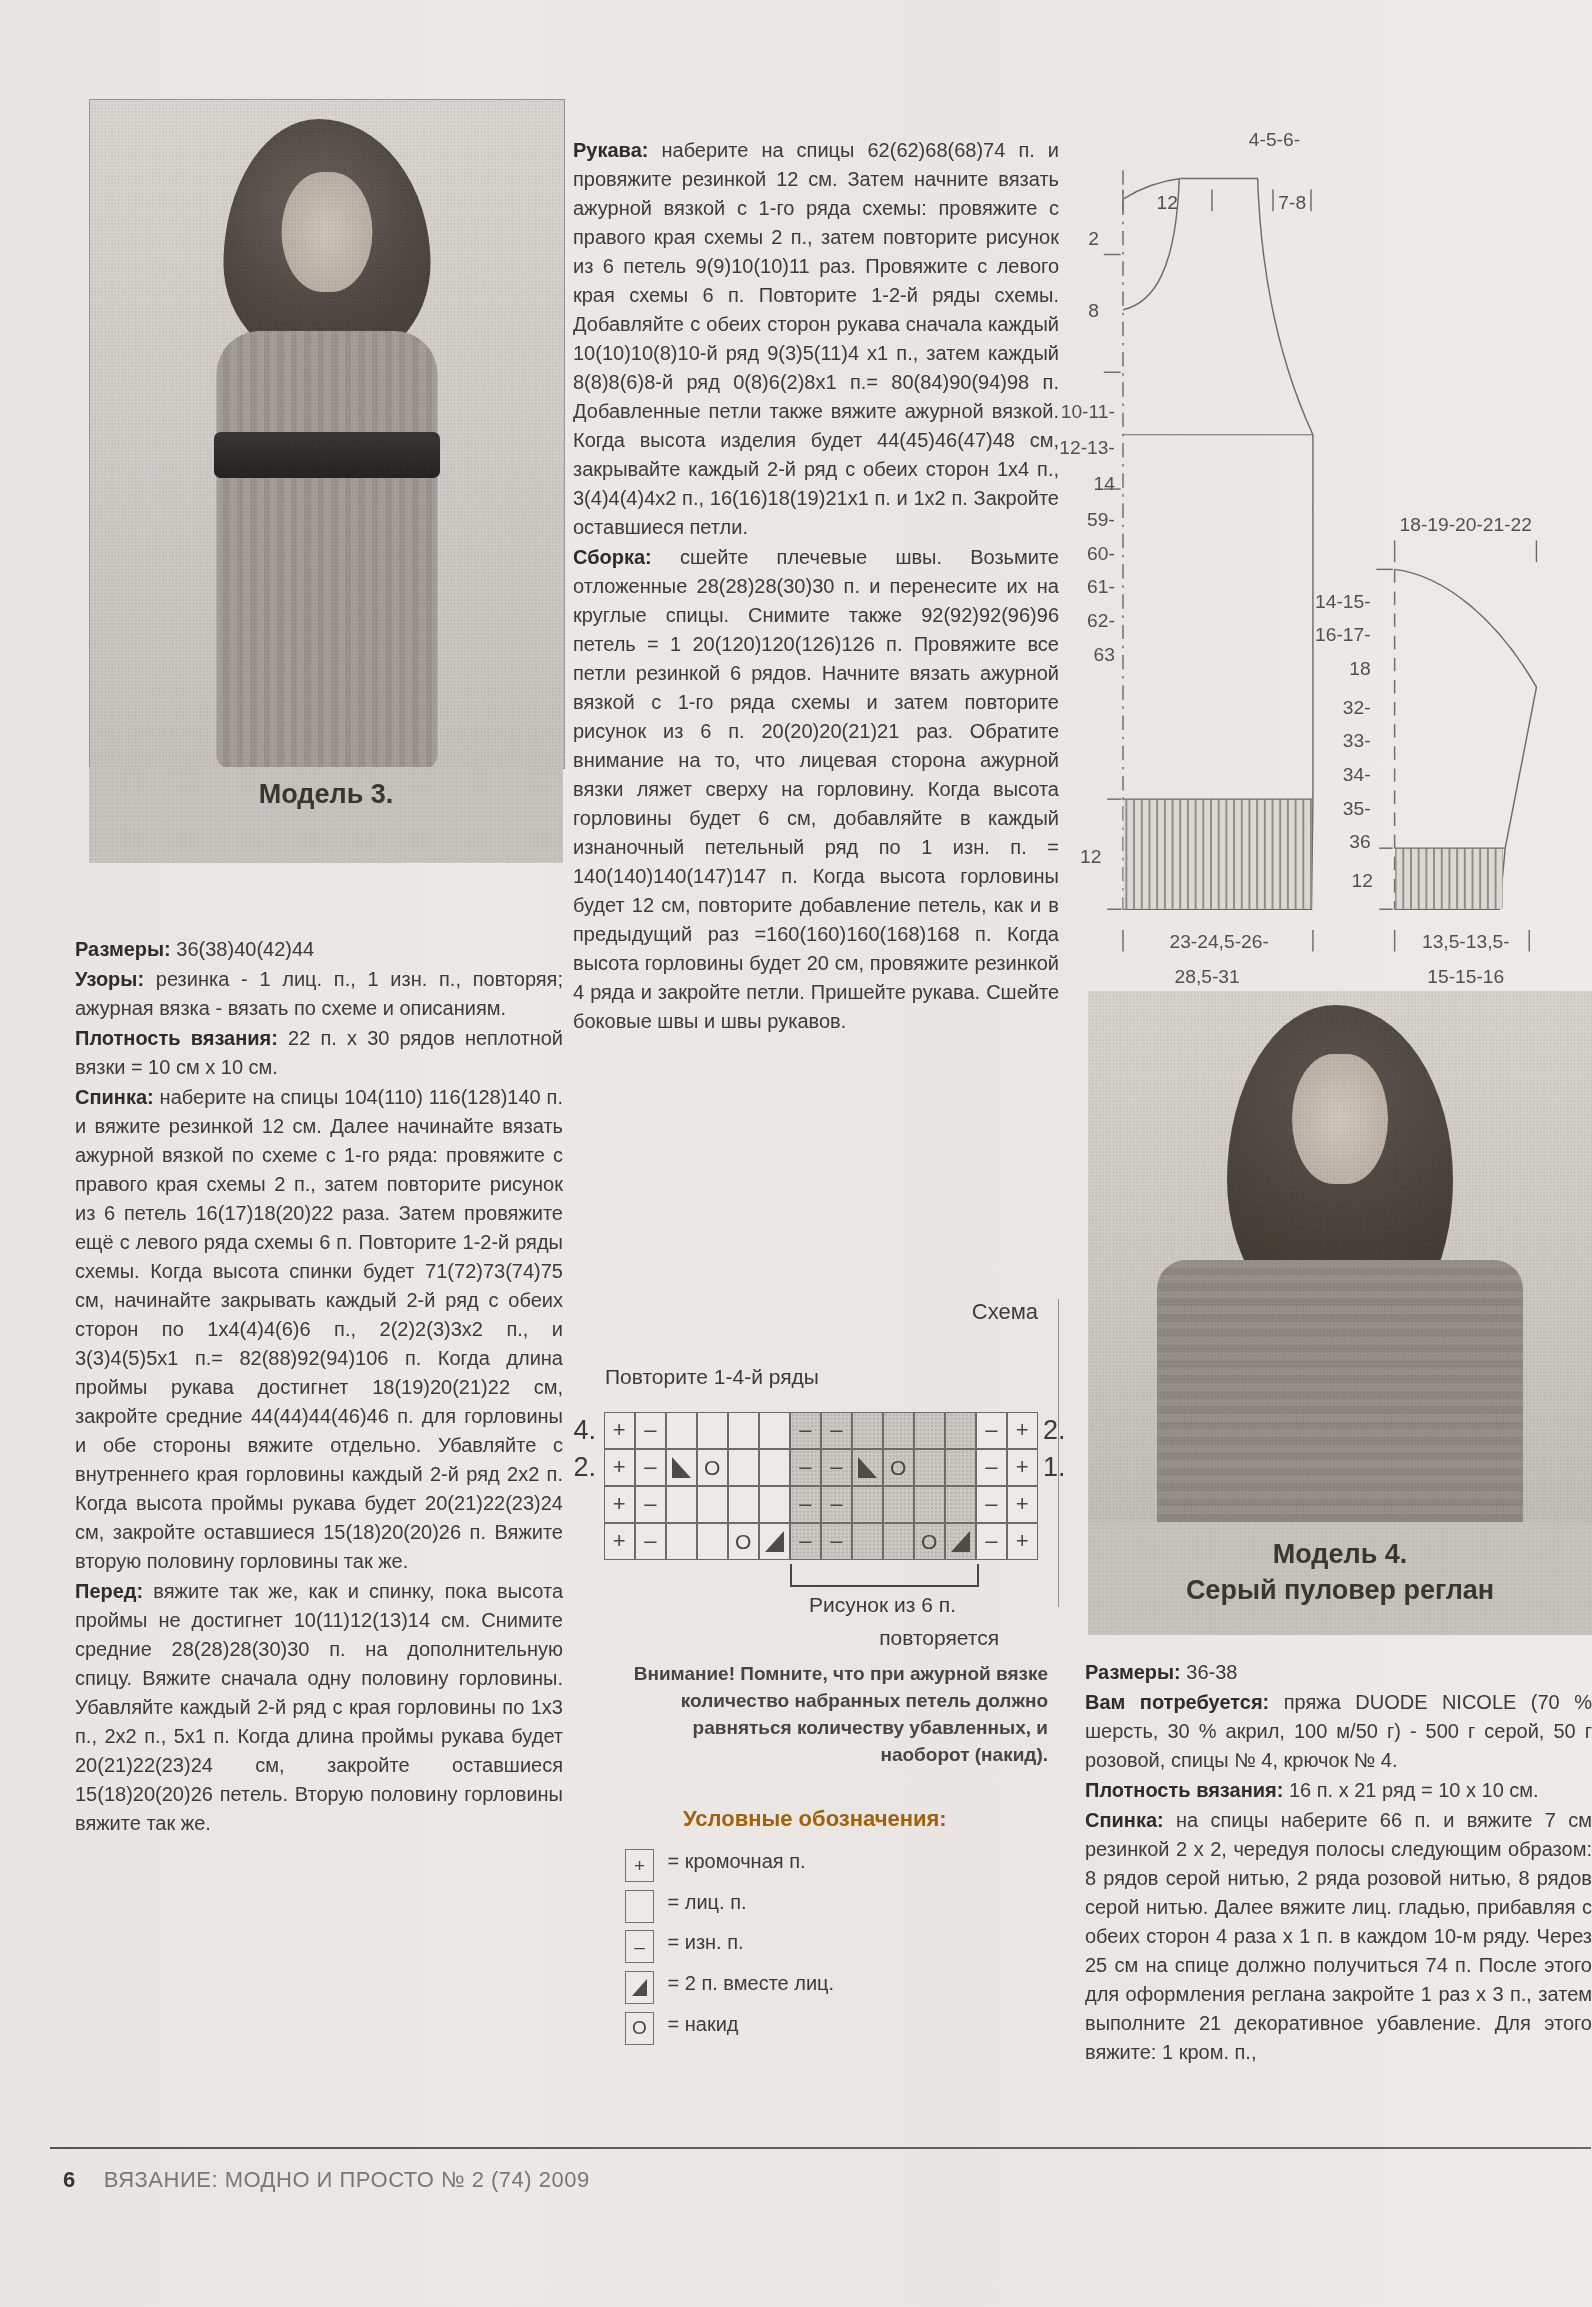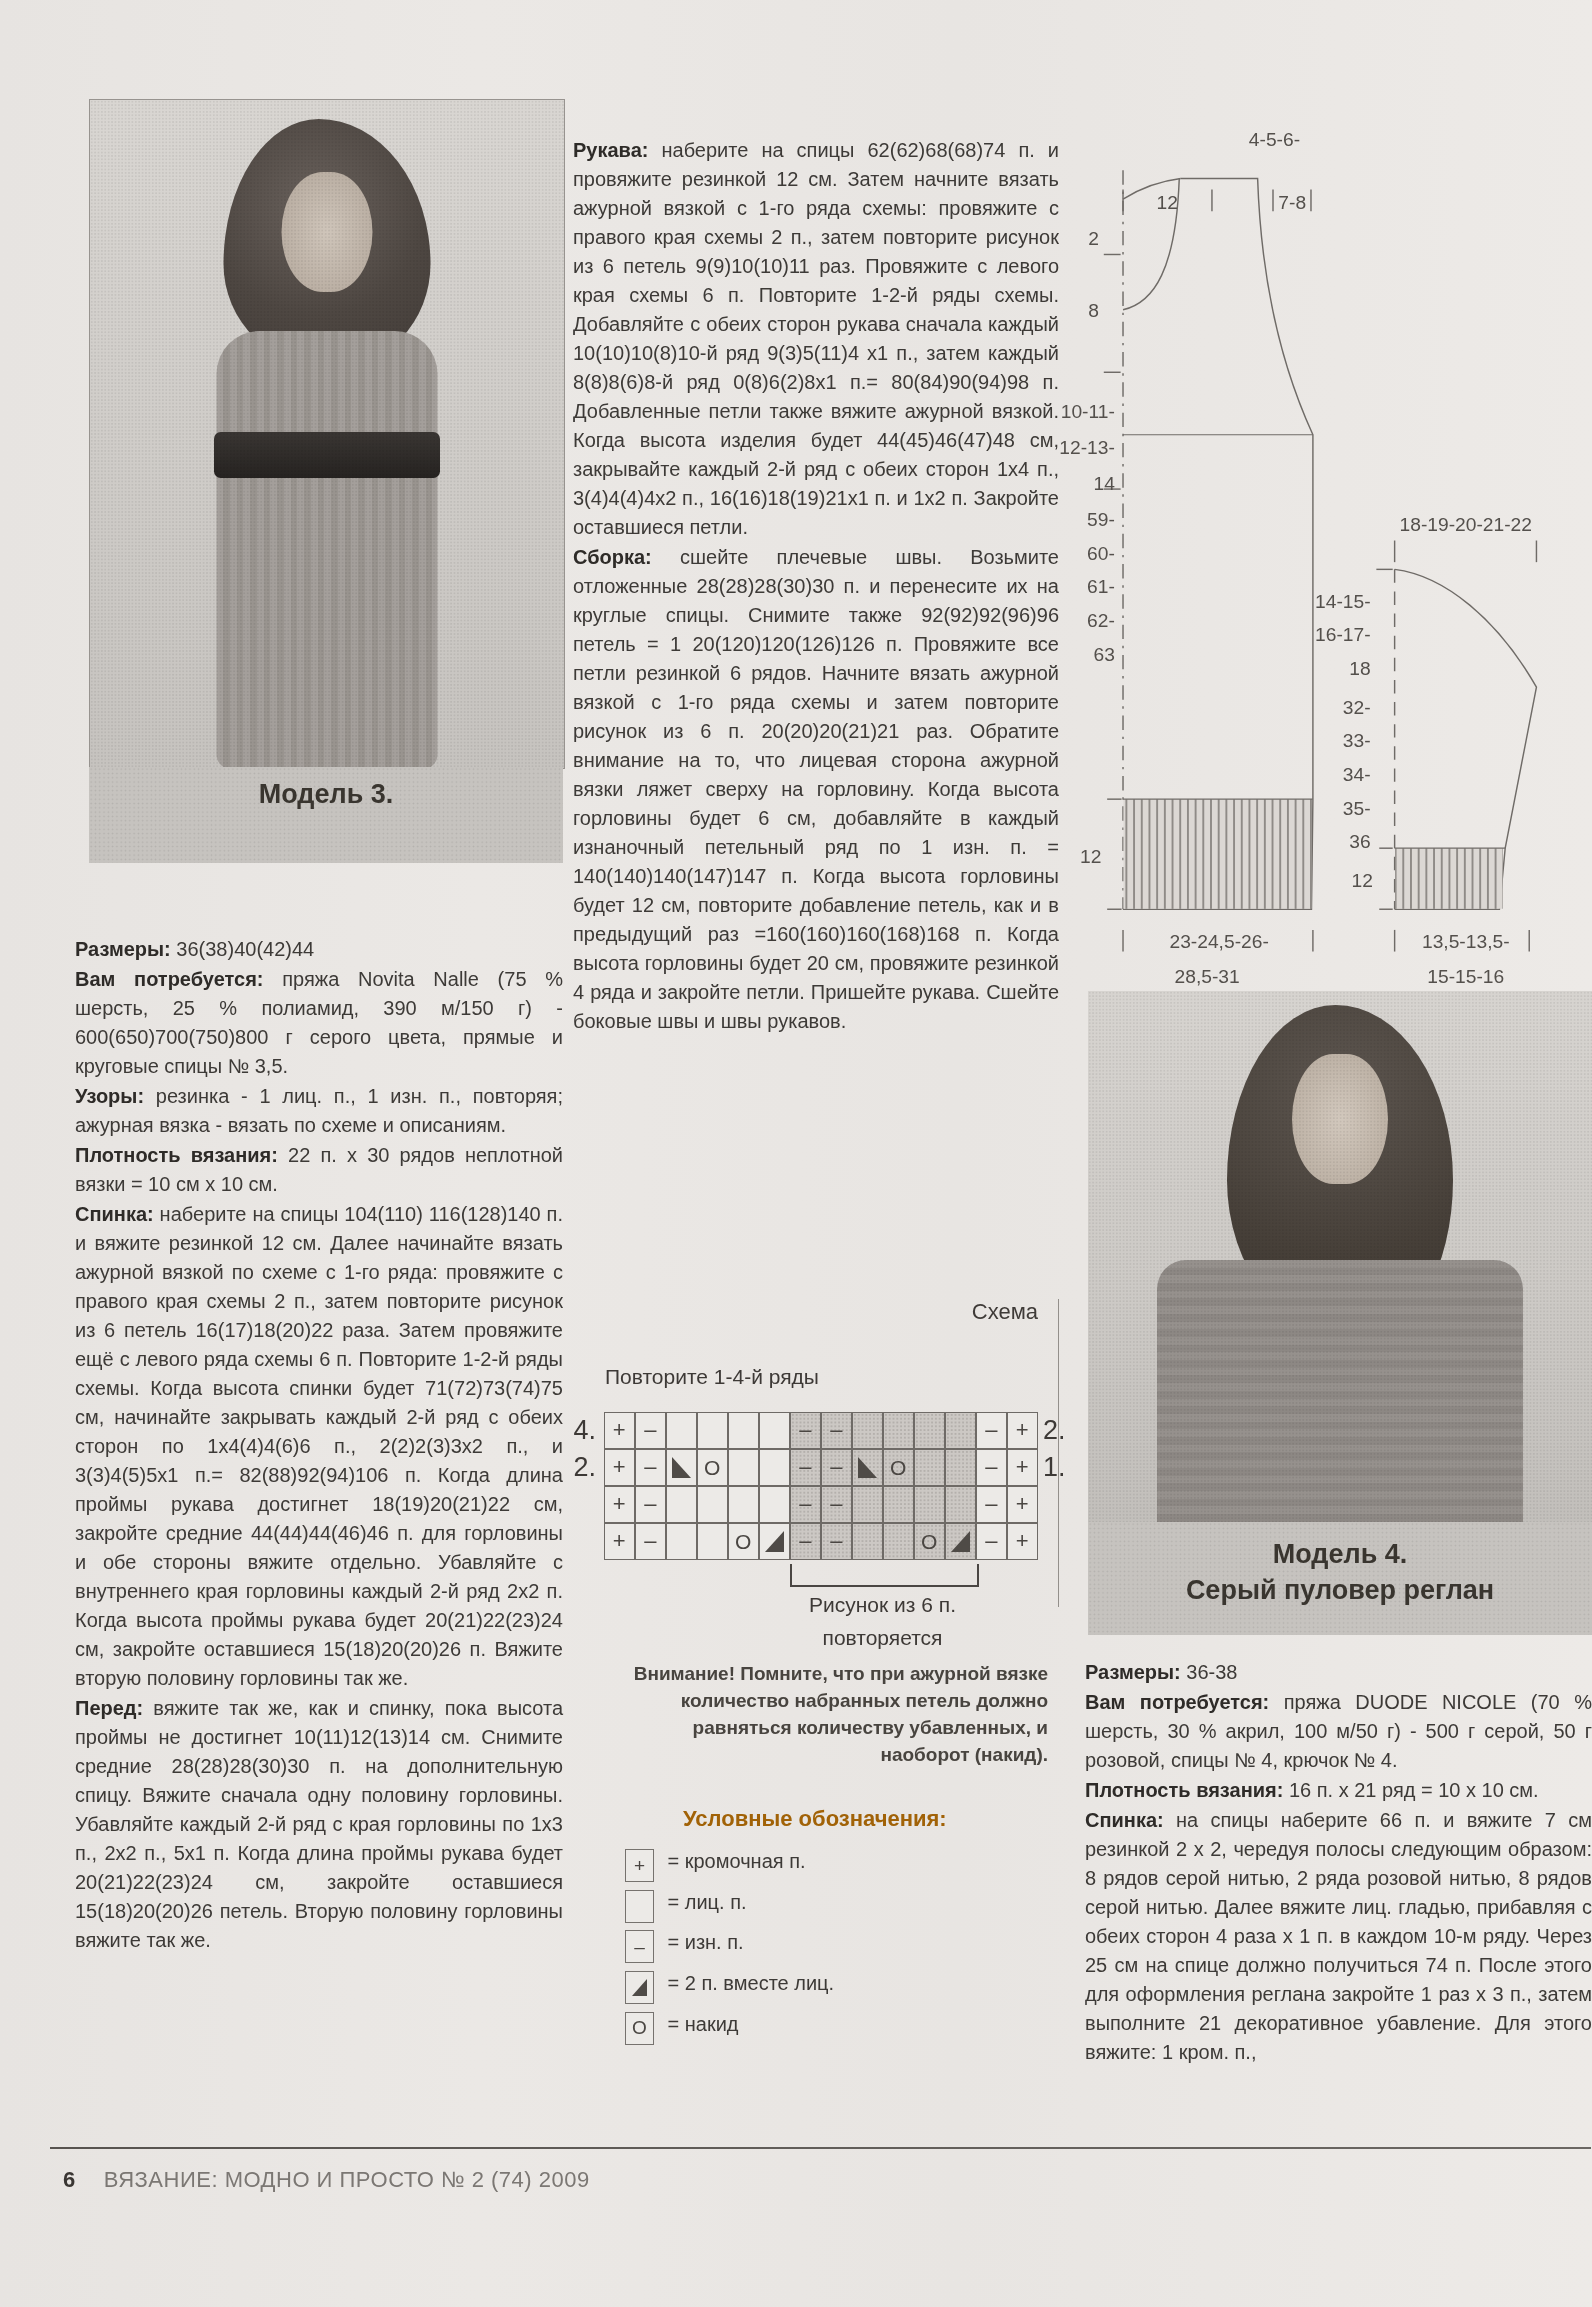--- a/index.html
+++ b/index.html
@@ -74,21 +74,20 @@
     <div class="dots"></div>
   </div>
   <div class="abs caption" style="left:89px;top:767px;width:474px;height:96px;padding-top:8.7px;box-sizing:border-box;">
     <div class="dots"></div>
     <div>Модель 3.</div>
   </div>
   <div class="abs col" style="left:75px;top:935px;width:488px;">
 
       <p><b>Размеры:</b><span> 36(38)40(42)44</span></p>
 
-      <p><b>Вам потребуется:</b><span> пряжа Novita Nalle (75 % шерсть, 25 % полиамид, 390 м/150 г) - 600(650)700(750)800 г серого цвета, прямые и круговые спицы № 3,5.</span></p>
 
       <p><b>Узоры:</b><span> резинка - 1 лиц. п., 1 изн. п., повторяя; ажурная вязка - вязать по схеме и описаниям.</span></p>
 
       <p><b>Плотность вязания:</b><span> 22 п. х 30 рядов неплотной вязки = 10 см х 10 см.</span></p>
 
       <p><b>Спинка:</b><span> наберите на спицы 104(110) 116(128)140 п. и вяжите резинкой 12 см. Далее начинайте вязать ажурной вязкой по схеме с 1-го ряда: провяжите с правого края схемы 2 п., затем повторите рисунок из 6 петель 16(17)18(20)22 раза. Затем провяжите ещё с левого ряда схемы 6 п. Повторите 1-2-й ряды схемы. Когда высота спинки будет 71(72)73(74)75 см, начинайте закрывать каждый 2-й ряд с обеих сторон по 1х4(4)4(6)6 п., 2(2)2(3)3х2 п., и 3(3)4(5)5х1 п.= 82(88)92(94)106 п. Когда длина проймы рукава достигнет 18(19)20(21)22 см, закройте средние 44(44)44(46)46 п. для горловины и обе стороны вяжите отдельно. Убавляйте с внутреннего края горловины каждый 2-й ряд 2х2 п. Когда высота проймы рукава будет 20(21)22(23)24 см, закройте оставшиеся 15(18)20(20)26 п. Вяжите вторую половину горловины так же.</span></p>
 
       <p><b>Перед:</b><span> вяжите так же, как и спинку, пока высота проймы не достигнет 10(11)12(13)14 см. Снимите средние 28(28)28(30)30 п. на дополнительную спицу. Вяжите сначала одну половину горловины. Убавляйте каждый 2-й ряд с края горловины по 1х3 п., 2х2 п., 5х1 п. Когда длина проймы рукава будет 20(21)22(23)24 см, закройте оставшиеся 15(18)20(20)26 петель. Вторую половину горловины вяжите так же.</span></p>
     </div>
 
@@ -280,21 +279,21 @@
     </div>
   <div class="abs" style="left:1043px;top:1412px;width:43px;text-align:left;">
       <div class="rowlab"></div>
       <div class="rowlab">2.</div>
       <div class="rowlab"></div>
       <div class="rowlab">1.</div>
     </div>
 
   <div class="abs bracket" style="left:790px;top:1564px;width:185px;height:21px;"></div>
   <div class="abs" style="left:766px;top:1593px;width:233px;text-align:center;font-size:21px;color:#3d3936;">Рисунок из 6 п.</div>
-  <div class="abs" style="left:766px;top:1626px;width:233px;text-align:center;font-size:21px;color:#3d3936;">повторяется</div>
+  <div class="abs" style="left:766px;top:1626px;width:233px;text-align:right;font-size:21px;color:#3d3936;">повторяется</div>
 
   <div class="abs vrule" style="left:1058px;top:1299px;height:308px;"></div>
 
   <div class="abs attn" style="left:601px;top:1660px;width:447px;">
 
   <div>Внимание! Помните, что при ажурной вязке</div>
       <div>количество набранных петель должно</div>
       <div>равняться количеству убавленных, и</div>
       <div>наоборот (накид).</div>
     </div>

